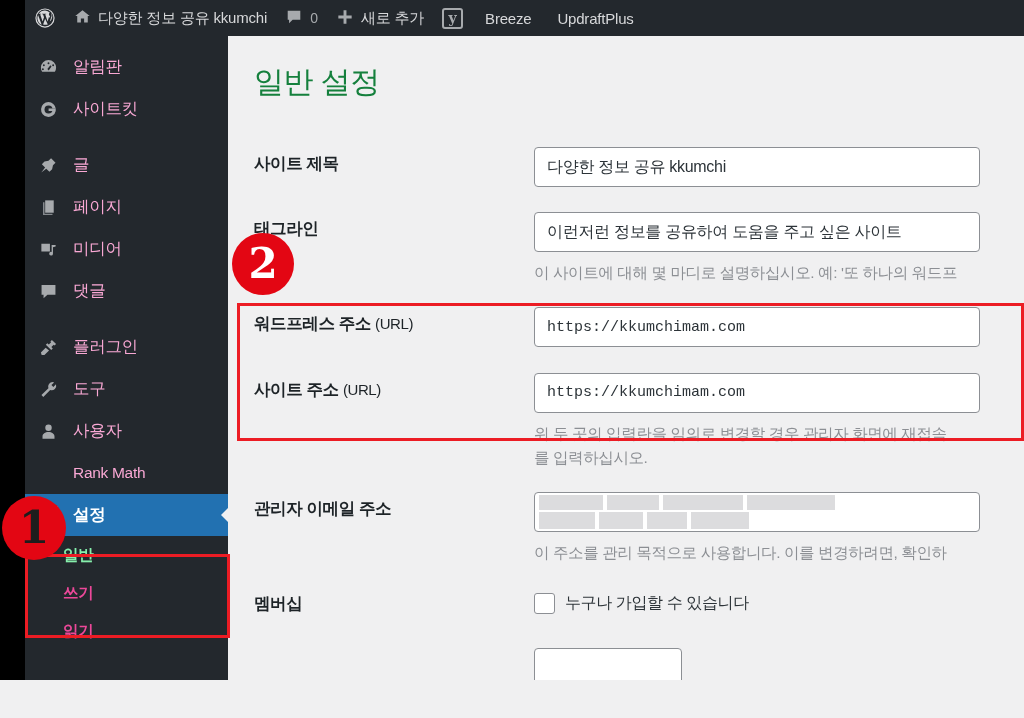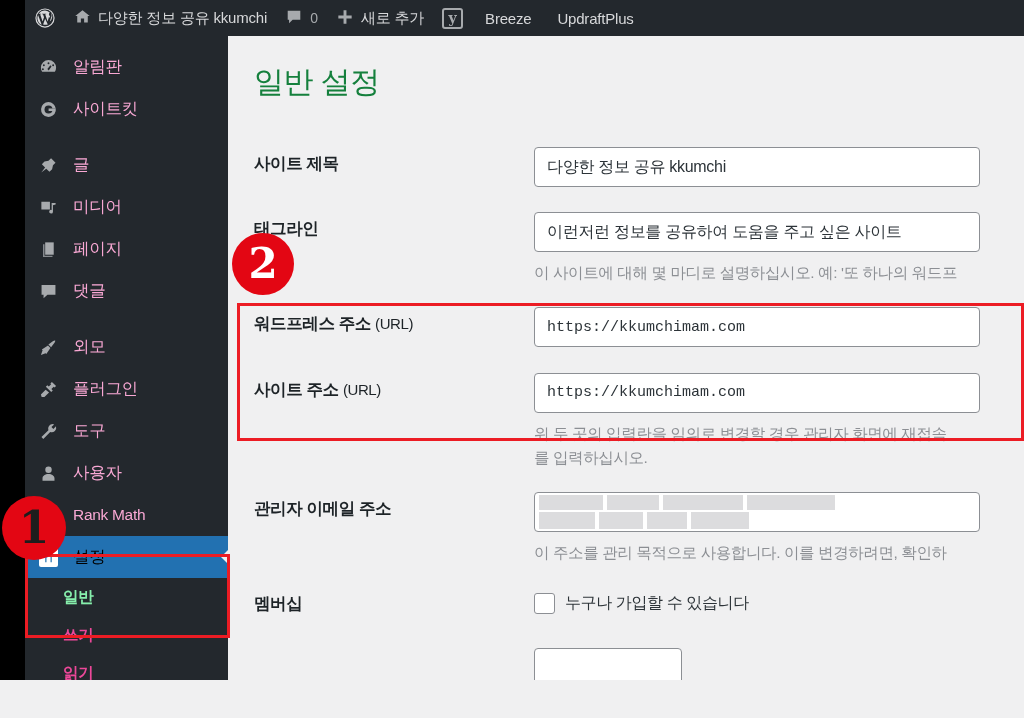--- a/index.html
+++ b/index.html
@@ -50,21 +50,21 @@
     cursor: pointer; position: relative; letter-spacing: -0.3px;
   }
   .menu-item .mi-icon {
     width: 28px; min-width: 28px; display: flex; align-items: center;
     justify-content: flex-start; color: #a7aaad; margin-right: 6px;
   }
   .menu-item .mi-label { white-space: nowrap; }
   .menu-gap { height: 14px; }
   .menu-item.no-icon { padding-left: 48px; font-size: 15.5px; }
   .menu-item.current {
-    background: #2271b1; color: #000000; font-weight: 400;
+    background: #2271b1; color: #ffffff; font-weight: 700;
   }
   .menu-item.current .mi-icon { color: #fff; }
   .menu-item.current .mi-icon .gear-box {
     background: #ffffff; color: #2271b1;
   }
   .gear-box {
     width: 19px; height: 19px; border-radius: 2px; background: #a7aaad; color:#23282d;
     display:flex; align-items:center; justify-content:center;
   }
   .submenu-arrow {
@@ -234,56 +234,48 @@
         <svg width="19" height="19" viewBox="0 0 20 20" fill="#a7aaad">
           <path d="M12.7 2.3 10 5l-4.2.9L3 8.7l3.4 3.4-4 5.2 5.2-4 3.4 3.4 2.8-2.8.9-4.2 2.7-2.7-4.7-4.7z"></path>
         </svg>
       </span>
       <span class="mi-label">글</span>
     </div>
 
     <div class="menu-item">
       <span class="mi-icon">
         <svg width="19" height="19" viewBox="0 0 20 20" fill="#a7aaad">
+          <path d="M6.5 2.5h9v13h-9z"></path>
+          <path d="M4.2 4.4h1.6v12.2h8.4v1.4H4.2z" opacity="0.75"></path>
+        </svg>
+      </span>
+      <span class="mi-label">페이지</span>
+    </div>
+
+    <div class="menu-item">
+      <span class="mi-icon">
+        <svg width="19" height="19" viewBox="0 0 20 20" fill="#a7aaad">
           <path d="M2.5 4h9v8h-9V4zm1.8 6.3 2-2.6 1.5 1.9 1.2-1.4 1.7 2.1H4.3z"></path>
           <path d="M13.3 5.3v7.2a2 2 0 1 0 1.4 1.9V7.6l2.8-.8V5.3l-4.2 0z"></path>
         </svg>
       </span>
       <span class="mi-label">미디어</span>
     </div>
 
     <div class="menu-item">
       <span class="mi-icon">
         <svg width="19" height="19" viewBox="0 0 20 20" fill="#a7aaad">
-          <path d="M6.5 2.5h9v13h-9z"></path>
-          <path d="M4.2 4.4h1.6v12.2h8.4v1.4H4.2z" opacity="0.75"></path>
-        </svg>
-      </span>
-      <span class="mi-label">페이지</span>
-    </div>
-
-    <div class="menu-item">
-      <span class="mi-icon">
-        <svg width="19" height="19" viewBox="0 0 20 20" fill="#a7aaad">
           <path d="M2.7 3.2h14.6v10.2H8.9l-4.1 3.6v-3.6H2.7V3.2z"></path>
         </svg>
       </span>
       <span class="mi-label">댓글</span>
     </div>
 
     <div class="menu-gap"></div>
 
-    <div class="menu-item">
-      <span class="mi-icon">
-        <svg width="19" height="19" viewBox="0 0 20 20" fill="#a7aaad">
-          <path d="M17.5 2.9c-.6-.6-1.6-.5-2.6.2l-5 3.8 2.8 2.8 3.8-5c.7-1 .8-2 0-1.8zM9.5 8 3 12.2l.8.8L2 17.9l4.9-1.8.8.8L12 10.4 9.5 8z"></path>
-        </svg>
-      </span>
-      <span class="mi-label">외모</span>
-    </div>
 
     <div class="menu-item">
       <span class="mi-icon">
         <svg width="19" height="19" viewBox="0 0 20 20" fill="#a7aaad">
           <path d="M13.6 2 12 3.6l.8.8-2.5 2.5-1.5-1.5L7.2 7l5.7 5.7 1.6-1.6-1.5-1.5 2.5-2.5.8.8L18 6.3 13.6 2zM7 10.3 2 15.2 2.8 18h2.9l4.9-4.9L7 10.3z"></path>
         </svg>
       </span>
       <span class="mi-label">플러그인</span>
     </div>
 

